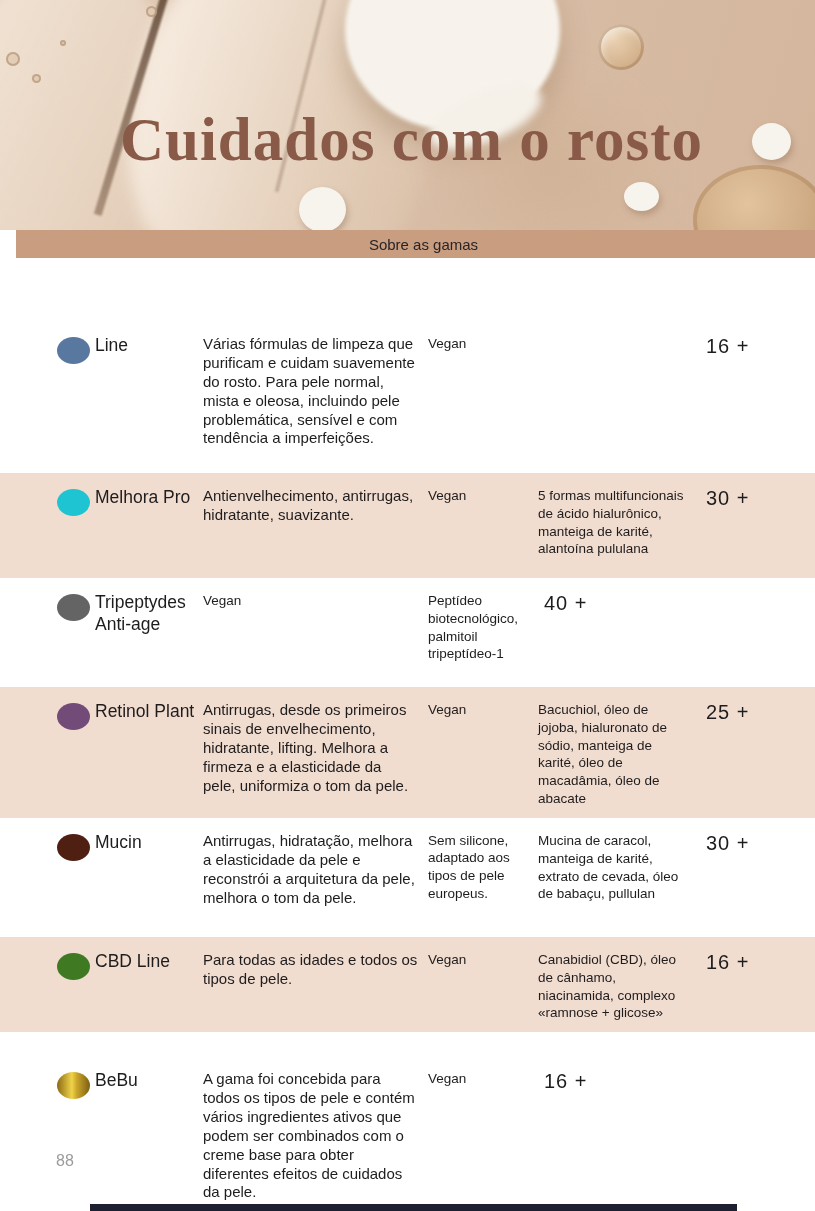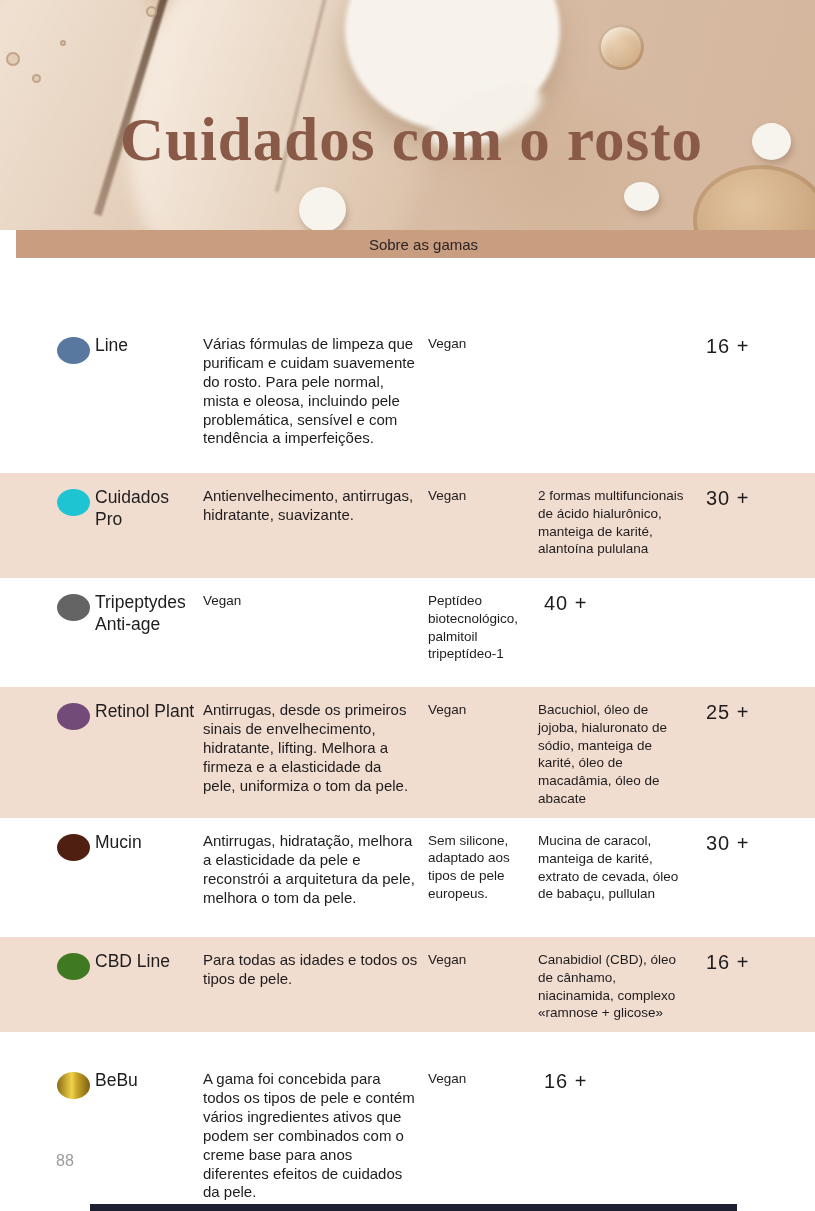--- a/index.html
+++ b/index.html
@@ -124,24 +124,24 @@
     <div class="cell recs">Várias fórmulas de limpeza que purificam e cuidam suavemente do rosto. Para pele normal, mista e oleosa, incluindo pele problemática, sensível e com tendência a imperfeições.</div>
     <div class="cell chars">Vegan</div>
     <div class="cell ingr"></div>
     <div class="cell age">16 +</div>
   </div>
 
   <div class="row grid">
     <div class="cell">
           <span class="dot" style="background: rgb(31, 196, 211);"></span>
         </div>
-    <div class="cell name">Cuidados Pro</div>
+    <div class="cell name">Melhora Pro</div>
     <div class="cell recs">Antienvelhecimento, antirrugas, hidratante, suavizante.</div>
     <div class="cell chars">Vegan</div>
-    <div class="cell ingr">2 formas multifuncionais de ácido hialurônico, manteiga de karité, alantoína pululana</div>
+    <div class="cell ingr">5 formas multifuncionais de ácido hialurônico, manteiga de karité, alantoína pululana</div>
     <div class="cell age">30 +</div>
   </div>
 
   <div class="row grid">
     <div class="cell">
           <span class="dot" style="background: rgb(100, 100, 100);"></span>
         </div>
     <div class="cell name">Tripeptydes Anti-age</div>
     <div class="cell chars">Vegan</div>
     <div class="cell ingr">Peptídeo biotecnológico, palmitoil tripeptídeo-1</div>
@@ -179,21 +179,21 @@
     <div class="cell chars">Vegan</div>
     <div class="cell ingr">Canabidiol (CBD), óleo de cânhamo, niacinamida, complexo «ramnose + glicose»</div>
     <div class="cell age">16 +</div>
   </div>
 
   <div class="row grid">
     <div class="cell">
           <span class="dot" style="background: linear-gradient(90deg, rgb(138, 106, 21), rgb(240, 211, 74) 45%, rgb(202, 166, 43) 60%, rgb(124, 95, 18));"></span>
         </div>
     <div class="cell name">BeBu</div>
-    <div class="cell recs">A gama foi concebida para todos os tipos de pele e contém vários ingredientes ativos que podem ser combinados com o creme base para anos diferentes efeitos de cuidados da pele.</div>
+    <div class="cell recs">A gama foi concebida para todos os tipos de pele e contém vários ingredientes ativos que podem ser combinados com o creme base para obter diferentes efeitos de cuidados da pele.</div>
     <div class="cell chars">Vegan</div>
     <div class="cell age">16 +</div>
   </div>
 </div>
 
   <div class="pagenum">88</div>
   <div class="bottom-bar"></div>
 </div>
 
 </body></html>

